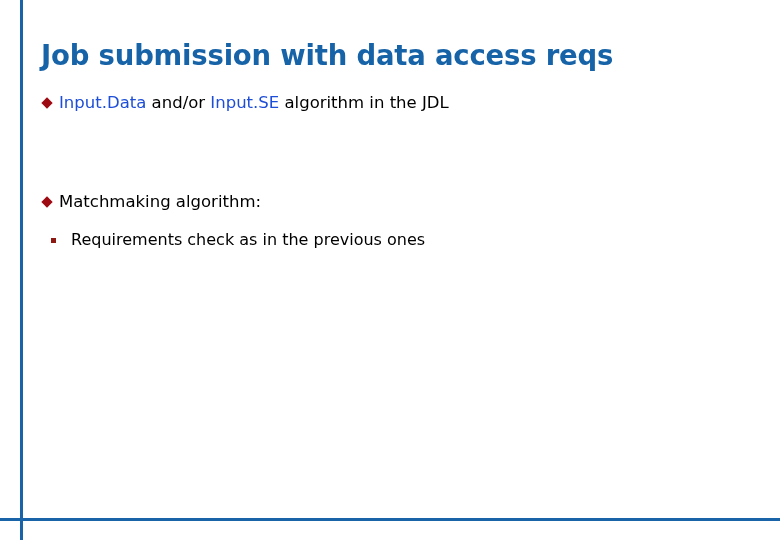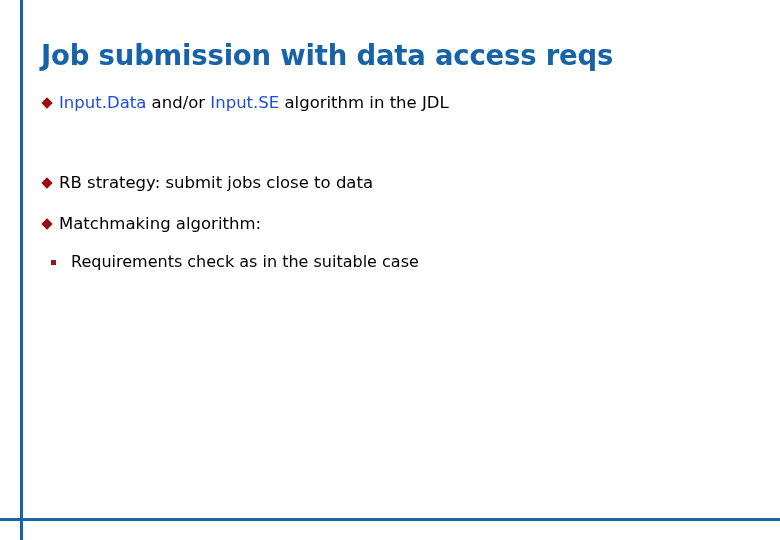--- a/index.html
+++ b/index.html
@@ -130,34 +130,31 @@
 
 
   <div class="body-area">
 
     <div class="l1">
       <span class="dia"></span><span class="blue">Input.Data</span><span> and/or </span><span class="blue">Input.SE</span><span> algorithm in the JDL</span>
     </div>
 
     <div class="gap-a"></div>
 
-    <div class="l1">
-      <span class="dia"></span><span>RB strategy: submit jobs close to data</span>
-    </div>
 
     <div class="gap-b"></div>
 
     <div class="l1">
       <span class="dia"></span><span>Matchmaking algorithm:</span>
     </div>
 
     <div class="gap-c"></div>
 
     <div class="l2">
-      <span class="sq"></span><span>Requirements check as in the suitable case</span>
+      <span class="sq"></span><span>Requirements check as in the previous ones</span>
     </div>
 
     <div class="gap-d"></div>
 
 
   </div>
 
 
 </div>
 

